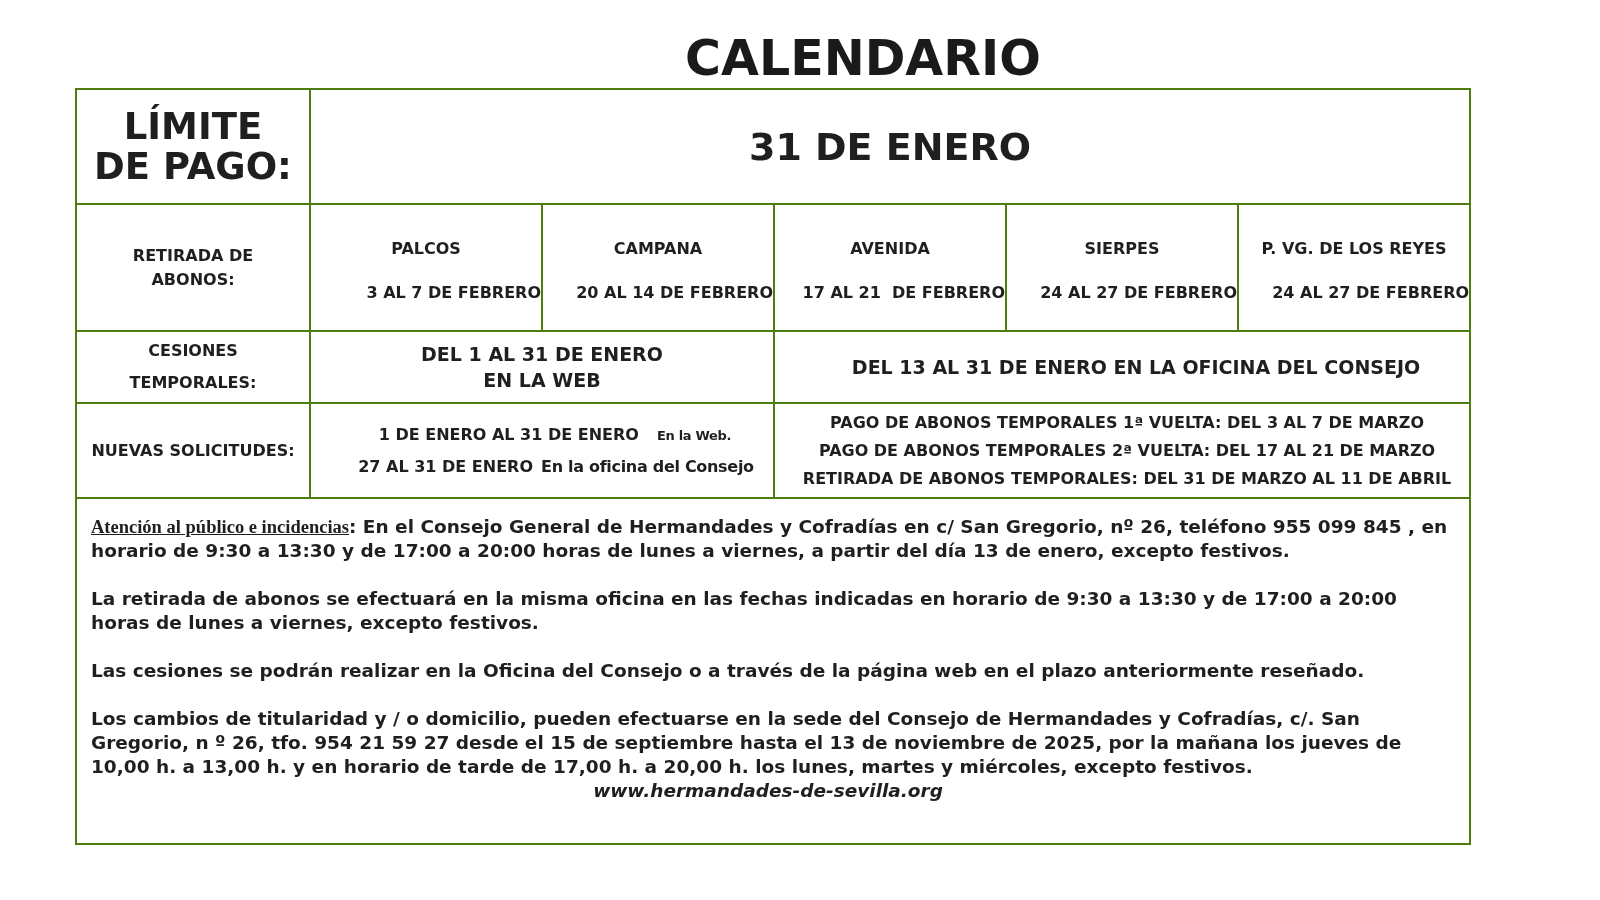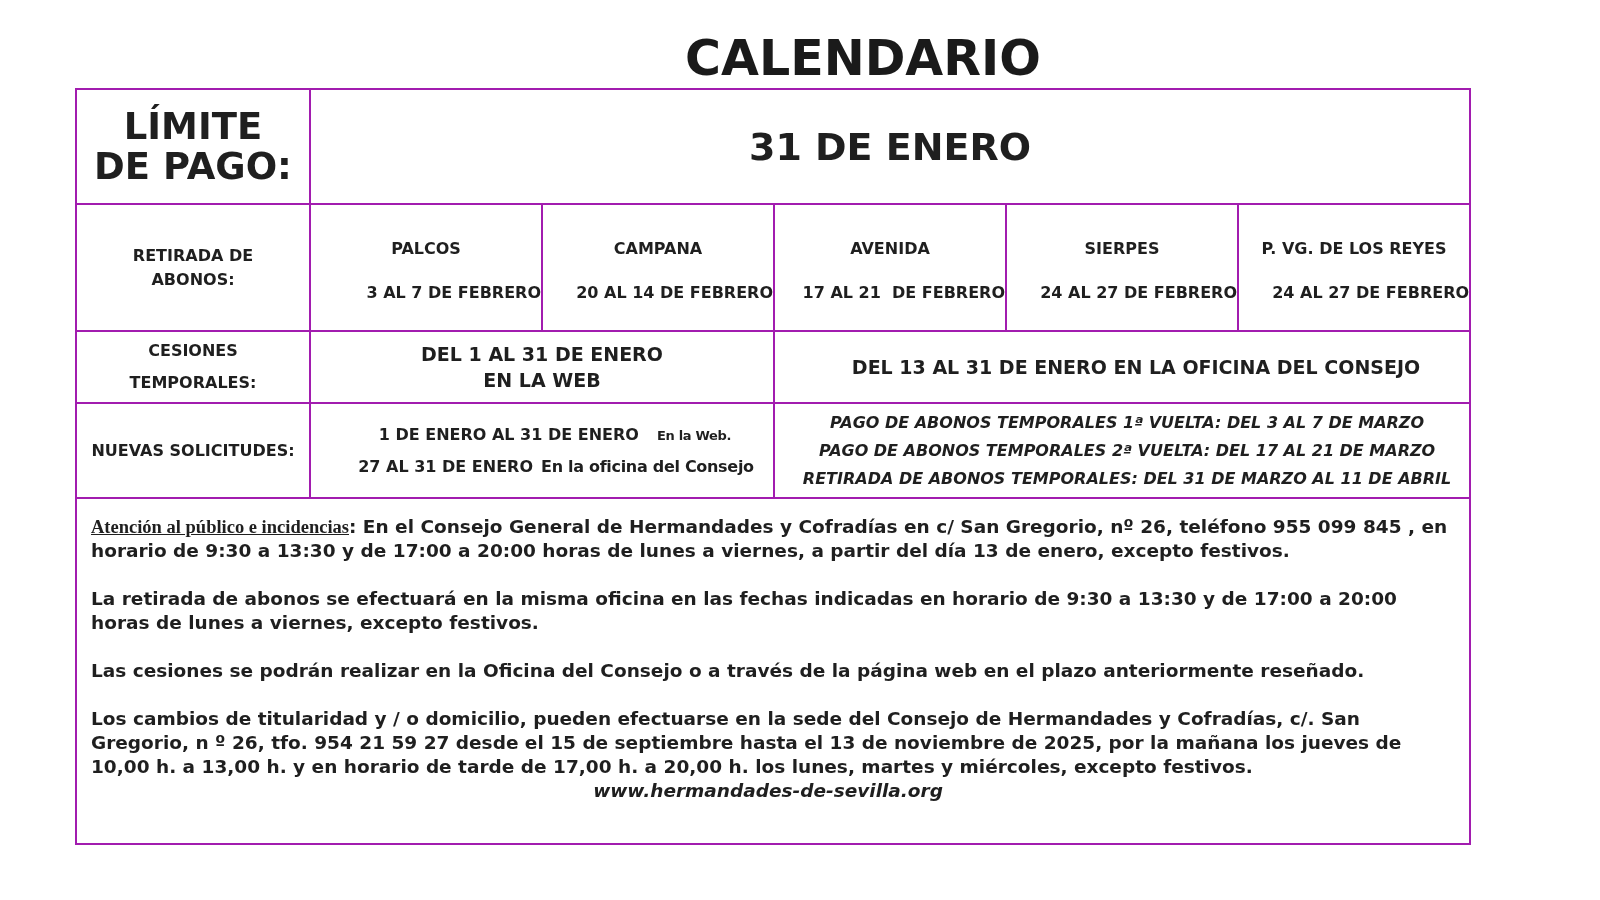--- a/index.html
+++ b/index.html
@@ -30,21 +30,21 @@
     }
     .cal-table {
       position: absolute;
       left: 75px;
       top: 88px;
       width: 1394px;
       border-collapse: collapse;
       table-layout: fixed;
     }
     .cal-table td {
-      border: 2px solid #a21caf;
+      border: 2px solid #4d7c0f;
       padding: 0;
       text-align: center;
       vertical-align: middle;
       font-weight: bold;
       color: #1f1f1f;
     }
     .row-limite td { height: 113px; }
     .row-retirada td { height: 125px; }
     .row-cesiones td { height: 70px; }
     .row-nuevas td { height: 93px; }
@@ -97,21 +97,20 @@
       font-weight: bold;
       letter-spacing: -0.3px;
     }
     .nuevas-left .gap { display: inline-block; width: 18px; }
     .nuevas-left .gap2 { display: inline-block; width: 8px; }
     .nuevas-right {
       text-align: right;
       padding-left: 10px !important;
       font-size: 16px;
       line-height: 28px;
-      font-style: italic;
     }
     .notes {
       text-align: left !important;
       vertical-align: top !important;
       padding: 16px 14px 10px 14px !important;
       font-size: 18.5px;
       line-height: 24px;
       font-weight: bold;
     }
     .notes p {

